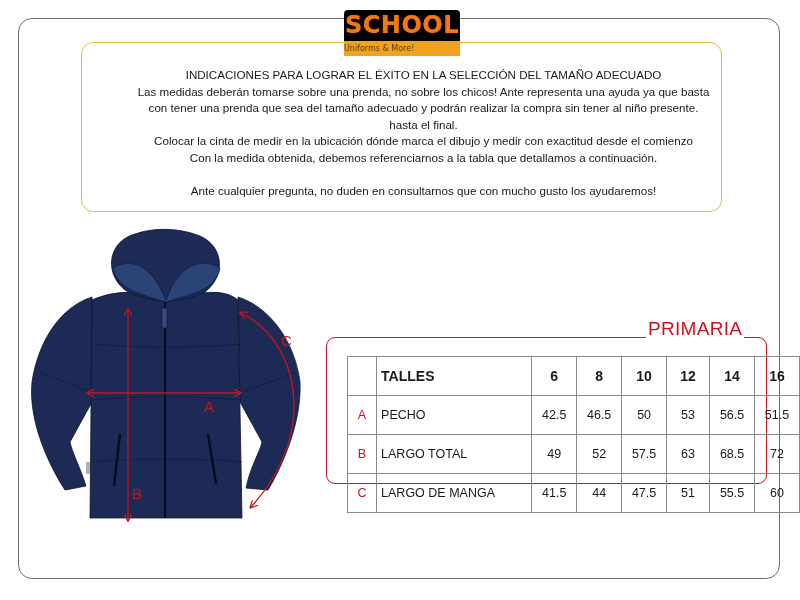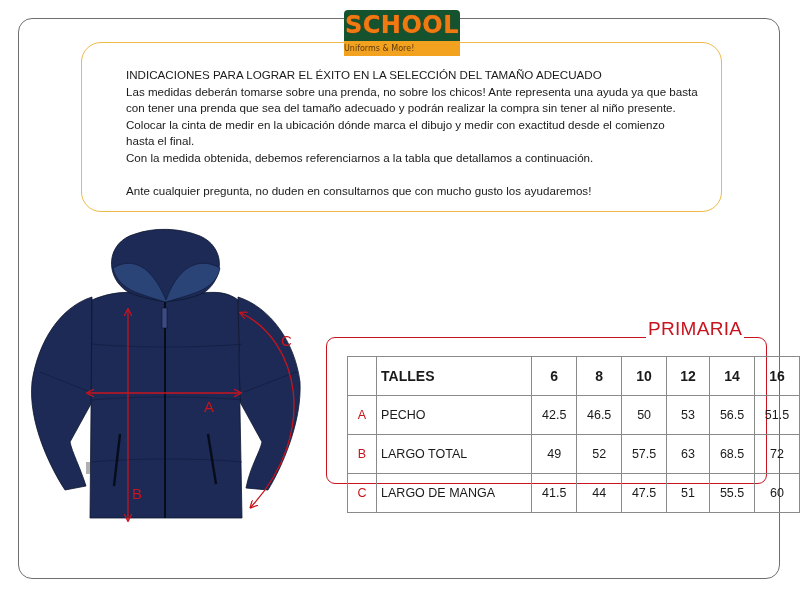--- a/index.html
+++ b/index.html
@@ -1,22 +1,22 @@
 <!DOCTYPE html>
 <html><head>
 <meta charset="utf-8">
 <style>
   html, body { margin:0; padding:0; background:#ffffff; }
   body { width:800px; height:600px; position:relative; overflow:hidden; font-family:"DejaVu Sans", sans-serif; color:#1a1a1a; }
   .frame { position:absolute; left:18px; top:18px; width:762px; height:561px; border:1.5px solid #6f6f6f; border-radius:14px; box-sizing:border-box; }
   .logo { position:absolute; left:344px; top:10px; width:116px; height:46px; background:#fff; z-index:3; }
-  .logo-top { position:absolute; left:0; top:0; width:116px; height:31px; background:#14532d; border-radius:4px 4px 0 0; text-align:center; }
+  .logo-top { position:absolute; left:0; top:0; width:116px; height:31px; background:#000000; border-radius:4px 4px 0 0; text-align:center; }
   .logo-word { font-family:"DejaVu Sans", sans-serif; font-weight:bold; font-size:24px; color:#f07a12; line-height:31px; letter-spacing:0.5px; text-shadow:0 0 1px #e04010; }
   .logo-bot { position:absolute; left:0; top:31px; width:116px; height:15px; background:#f3a21f; text-align:left; font-size:8px; line-height:15px; color:#5a3a10; }
-  .info { position:absolute; left:81px; top:42px; width:641px; height:170px; border:1.2px solid #efb94a; border-radius:20px; box-sizing:border-box; font-family:"Liberation Sans", sans-serif; font-size:11.6px; line-height:16.5px; padding-top:24px;padding-left:44px; }
+  .info { position:absolute; left:81px; top:42px; width:641px; height:170px; border:1.2px solid #efb94a; border-radius:12px; box-sizing:border-box; text-align:center; font-family:"Liberation Sans", sans-serif; font-size:11.6px; line-height:16.5px; padding-top:24px;padding-left:44px; }
   .info p { margin:0; }
   .info .gap { height:16.5px; }
   .jacket { position:absolute; left:20px; top:222px; width:300px; height:310px; }
   .sizes-title { position:absolute; left:646px; top:318px; font-family:Liberation Sans, sans-serif; font-size:19px; color:#c8141e; background:#fff; padding:0 2px; z-index:2; letter-spacing:0.3px; }
   .sizes-box { position:absolute; left:326px; top:337px; width:441px; height:147px; border:1.5px solid #c8141e; border-radius:9px; box-sizing:border-box; }
   table.sizes { position:absolute; left:347px; top:356px; border-collapse:collapse; font-family:"Liberation Sans", sans-serif; font-size:12.5px; }
   table.sizes td, table.sizes th { border:1px solid #8a8a8a; height:26px; padding:6px; }
   table.sizes th { font-weight:bold; font-size:14px; height:26px; }
   .c-key { width:18px; text-align:center; color:#c8141e; }
   .c-name { width:169px; text-align:left; padding-left:4px !important; }
@@ -31,22 +31,22 @@
   <div class="logo-top">
     <span class="logo-word">SCHOOL</span>
   </div>
   <div class="logo-bot">Uniforms &amp; More!</div>
 </div>
 
 <div class="info">
   <p>INDICACIONES PARA LOGRAR EL ÉXITO EN LA SELECCIÓN DEL TAMAÑO ADECUADO</p>
   <p>Las medidas deberán tomarse sobre una prenda, no sobre los chicos!  Ante representa una ayuda ya que basta</p>
   <p>con tener una prenda que sea del tamaño adecuado y podrán realizar la compra sin tener al niño presente.</p>
+  <p>hasta el final.</p>
   <p>Colocar la cinta de medir en la ubicación dónde marca el dibujo y medir con exactitud desde el comienzo</p>
-  <p>hasta el final.</p>
   <p>Con la medida obtenida, debemos referenciarnos a la tabla que detallamos a continuación.</p>
   <div class="gap"></div>
   <p>Ante cualquier pregunta, no duden en consultarnos que con mucho gusto los ayudaremos!</p>
 </div>
 
 <svg class="jacket" viewBox="0 0 300 310" xmlns="http://www.w3.org/2000/svg">
   <defs>
     <marker id="arr" viewBox="0 0 10 10" refX="8" refY="5" markerWidth="6" markerHeight="6" orient="auto-start-reverse">
       <path d="M0,0 L10,5 L0,10" fill="none" stroke="#c8141e" stroke-width="1.6"></path>
     </marker>

